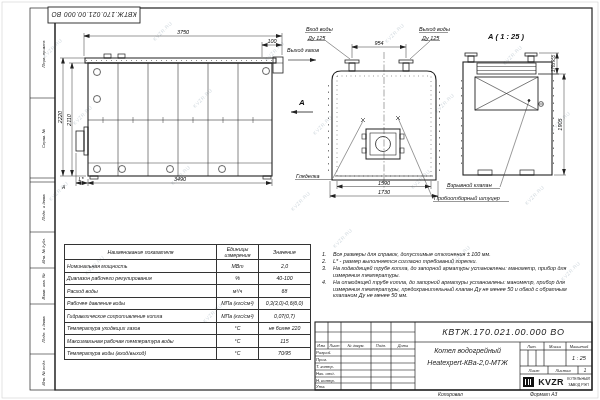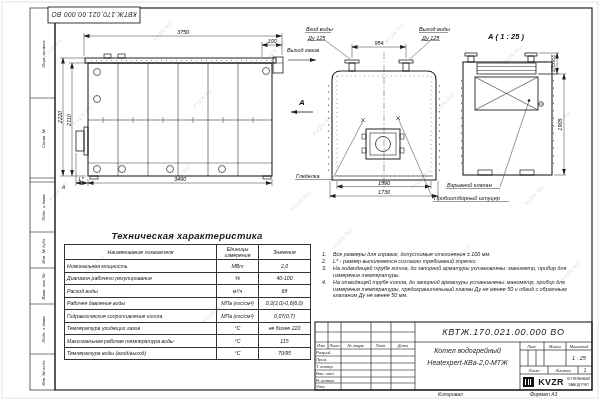--- a/index.html
+++ b/index.html
@@ -218,21 +218,20 @@
 
   <div class="mlabel" style="left:-2.5px;top:40.5px;width:90px">Перв. примен.</div>
   <div class="mlabel" style="left:2.5px;top:125.5px;width:80px">Справ. №</div>
   <div class="mlabel" style="left:17.5px;top:194.5px;width:50px">Подп. и дата</div>
   <div class="mlabel" style="left:24.5px;top:237.5px;width:36px">Инв. № дубл.</div>
   <div class="mlabel" style="left:24.5px;top:273.5px;width:36px">Взам. инв. №</div>
   <div class="mlabel" style="left:17.5px;top:316.5px;width:50px">Подп. и дата</div>
   <div class="mlabel" style="left:24.5px;top:359.5px;width:36px">Инв. № подл.</div>
   <div class="t" style="left:62px;top:184px;font-size:5px">А</div>
 
-  <div class="t" id="spec-title">Техническая характеристика</div>
   <table id="spec">
     <colgroup>
         <col style="width:152px">
         <col style="width:42px">
         <col style="width:52px">
       </colgroup>
     <tbody>
         <tr>
       <th>Наименование показателя</th>
       <th>Единицы измерения</th>

